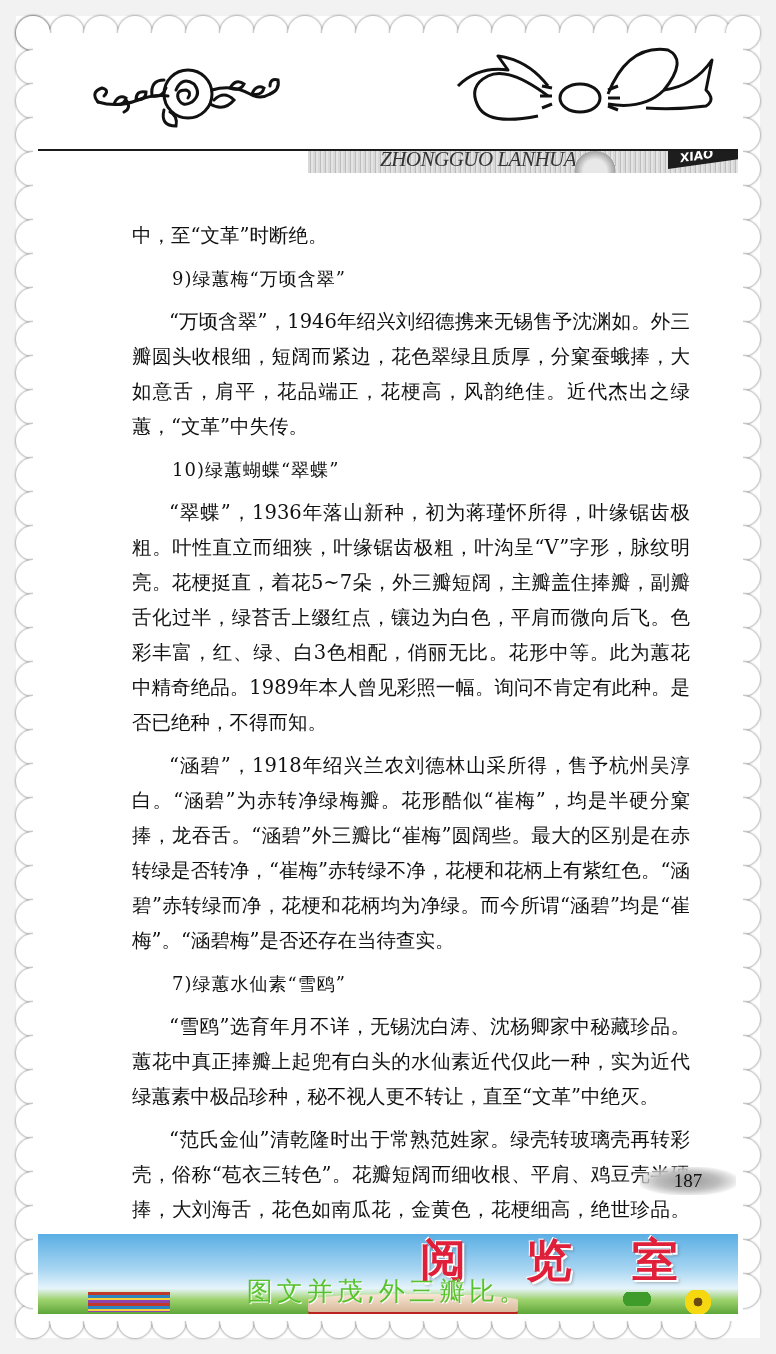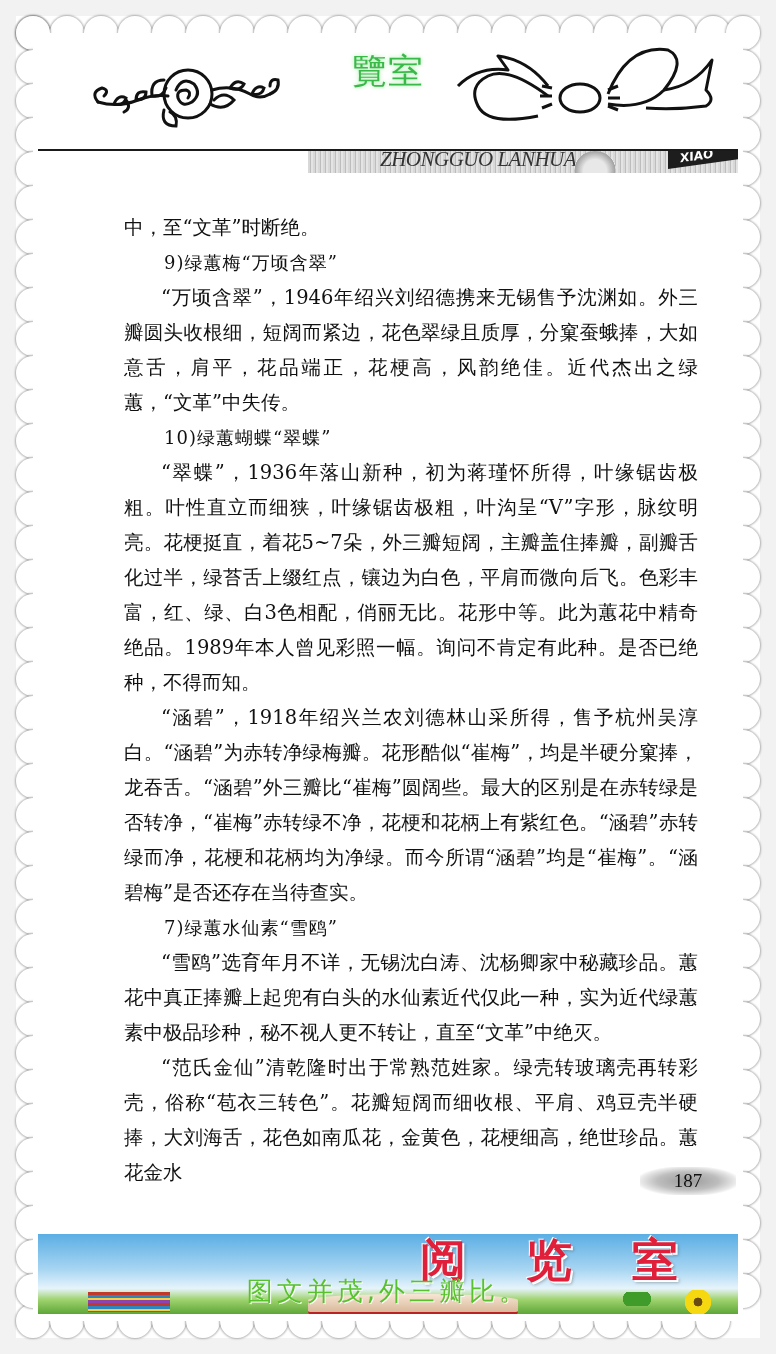--- a/index.html
+++ b/index.html
@@ -50,21 +50,21 @@
   .orchid-icon {
     position:absolute; left:266px; top:0px; width:42px; height:40px; border-radius:50%;
     background:radial-gradient(circle,#e8e8e8 40%,#a0a0a0 70%,#fff 72%);
   }
 
   
   .content {
     position:absolute; left:124px; top:210px; width:574px;
     font-size:19.5px; color:#111; line-height:35px;
   }
-  .content p { margin:0; text-align:justify; text-align-last:left; }
+  .content p { margin:8px; text-align:justify; text-align-last:left; }
   .content p.indent { text-indent:37px; }
   .content p.heading { padding-left:40px; font-size:18px; letter-spacing:1px; }
 
   .page-number {
     position:absolute; left:640px; top:1167px; width:96px; height:28px;
     background:radial-gradient(ellipse at center,#9a9a9a 0%,#bdbdbd 45%,rgba(220,220,220,0.6) 70%,rgba(255,255,255,0) 78%);
     text-align:center; font-family:"Liberation Serif", serif; font-size:19px; line-height:28px; color:#111;
   }
 
   
@@ -241,21 +241,20 @@
     <g fill="none" stroke="#111" stroke-width="3" stroke-linejoin="round">
       <path d="M100 50 q-40 -30 -60 -20 q-20 10 -10 30 q10 20 60 10"></path>
       <path d="M10 40 q20 -20 50 -16 l-10 -14 q30 4 50 30"></path>
       <path d="M160 48 q20 -50 60 -44 q20 10 -4 40 q-20 20 -56 14"></path>
       <path d="M216 44 q30 -4 48 -30 l-6 30 q10 10 0 16 q-30 4 -60 2"></path>
       <ellipse cx="132" cy="52" rx="20" ry="14"></ellipse>
       <path d="M104 42 l-10 -2 M104 50 l-12 0 M104 58 l-10 4 M160 44 l10 -4 M160 52 l12 0 M160 60 l10 4"></path>
     </g>
   </svg>
   <div class="header-title">
-    <div>覽室</div>
   </div>
 </div>
 
 <div class="header-rule"></div>
 <div class="zhongguo-strip">
   <span class="zhongguo-text">ZHONGGUO LANHUA</span>
   <span class="orchid-icon"></span>
   <span class="xiao-badge">XIAO</span>
 </div>
 

